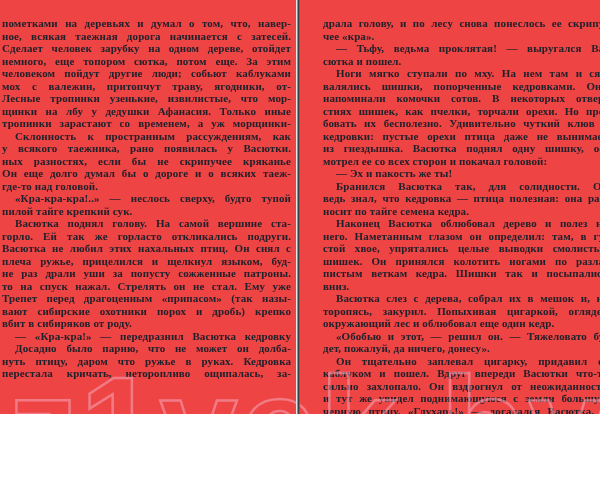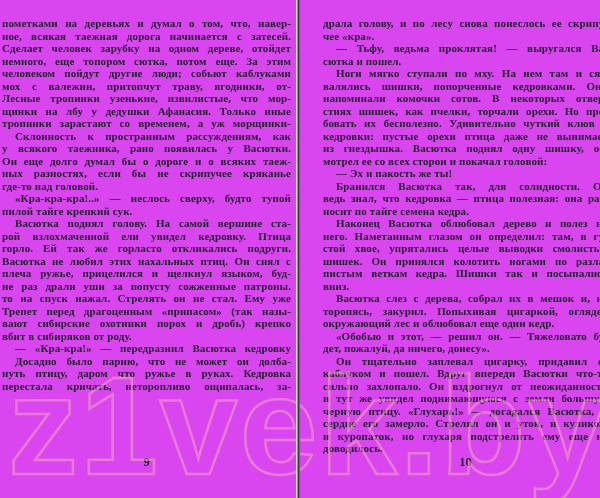--- a/index.html
+++ b/index.html
@@ -1,17 +1,17 @@
 <!DOCTYPE html>
 <html><head>
 <meta charset="utf-8">
 <style>
   html,body{margin:0;padding:0;background:#ffffff;}
   .spread{
-    position:relative;width:600px;height:498px;background:#d946ef;
+    position:relative;width:600px;height:414px;background:#ef4444;
     overflow:hidden;font-family:"Liberation Serif","DejaVu Serif",serif;
   }
   .pagetext{
     position:absolute;top:17px;color:#21212b;font-size:11px;line-height:12.5px;
     font-weight:bold;letter-spacing:.1px;
   }
   .pagetext-left{left:2px;width:289px;}
   .pagetext-right{left:323px;width:285px;}
   .ln{text-align:justify;text-align-last:justify;white-space:normal;}
   .ln.ind{text-indent:13px;}
@@ -43,27 +43,26 @@
       <div class="ln">ное, всякая таежная дорога начинается с затесей.</div>
       <div class="ln">Сделает человек зарубку на одном дереве, отойдет</div>
       <div class="ln">немного, еще топором сютка, потом еще. За этим</div>
       <div class="ln">человеком пойдут другие люди; собьют каблуками</div>
       <div class="ln">мох с валежин, притопчут траву, ягодники, от-</div>
       <div class="ln">Лесные тропинки узенькие, извилистые, что мор-</div>
       <div class="ln">щинки на лбу у дедушки Афанасия. Только иные</div>
       <div class="ln">тропинки зарастают со временем, а уж морщинки-</div>
       <div class="ln ind">Склонность к пространным рассуждениям, как</div>
       <div class="ln">у всякого таежника, рано появилась у Васютки.</div>
+      <div class="ln">ных разностях, если бы не скрипучее кряканье</div>
       <div class="ln">Он еще долго думал бы о дороге и о всяких таеж-</div>
-      <div class="ln">ных разностях, если бы не скрипучее кряканье</div>
       <div class="ln end">где-то над головой.</div>
       <div class="ln ind">«Кра-кра-кра!..» — неслось сверху, будто тупой</div>
       <div class="ln end">пилой тайге крепкий сук.</div>
       <div class="ln ind">Васютка поднял голову. На самой вершине ста-</div>
-      <div class="ln">рой взлохмаченной ели увидел кедровку. Птица</div>
       <div class="ln">горло. Ей так же горласто откликались подруги.</div>
       <div class="ln">Васютка не любил этих нахальных птиц. Он снял с</div>
       <div class="ln">плеча ружье, прицелился и щелкнул языком, буд-</div>
       <div class="ln">не раз драли уши за попусту сожженные патроны.</div>
       <div class="ln">то на спуск нажал. Стрелять он не стал. Ему уже</div>
       <div class="ln">Трепет перед драгоценным «припасом» (так назы-</div>
       <div class="ln">вают сибирские охотники порох и дробь) крепко</div>
       <div class="ln end">вбит в сибиряков от роду.</div>
       <div class="ln ind">— «Кра-кра!» — передразнил Васютка кедровку</div>
       <div class="ln ind">Досадно было парню, что не может он долба-</div>

